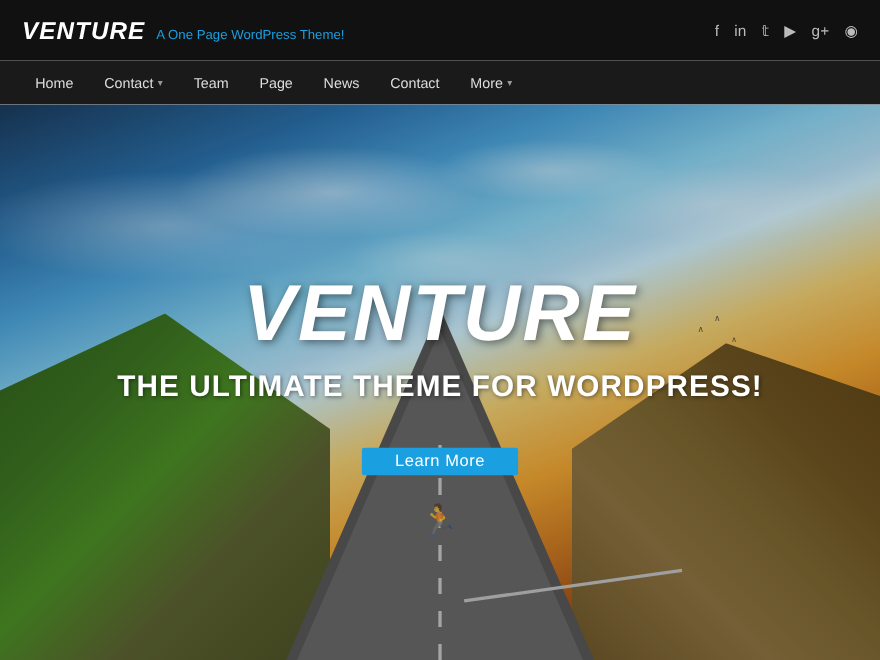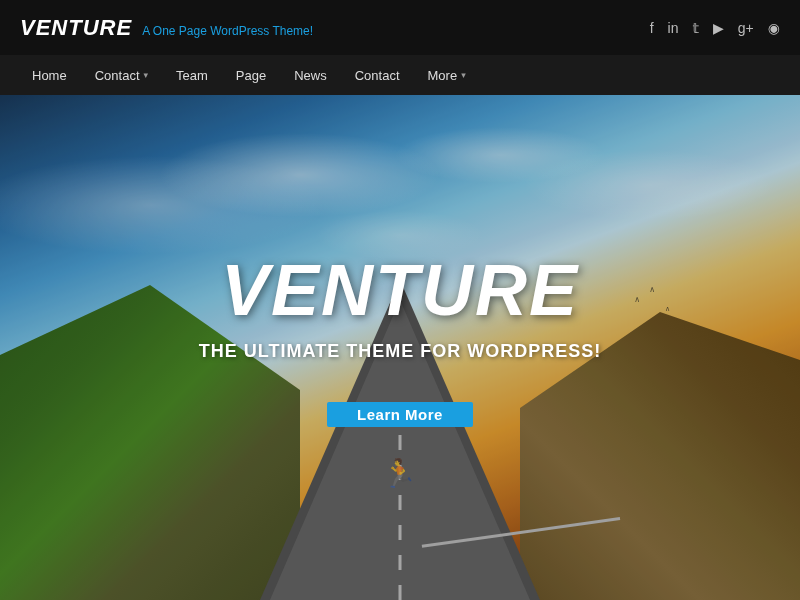--- a/index.html
+++ b/index.html
@@ -214,34 +214,34 @@
       color: #fff;
       font-size: 72px;
       font-weight: 900;
       text-transform: uppercase;
       font-style: italic;
       text-shadow: 2px 2px 8px rgba(0,0,0,0.5);
       letter-spacing: 2px;
     }
     #hero-subtitle {
       color: #fff;
-      font-size: 18px;
+      font-size: 27px;
       font-weight: 700;
       text-transform: uppercase;
       text-shadow: 1px 1px 4px rgba(0,0,0,0.5);
       letter-spacing: 1px;
     }
     #learn-more-btn {
       margin-top: 30px;
       background: #1a9fe0;
       color: #fff;
       border: none;
       padding: 4px 30px;
       font-size: 15px;
-      font-weight: 700;
+      font-weight: 400;
       cursor: pointer;
       border-radius: 2px;
       letter-spacing: 0.5px;
     }
   </style>
 </head>
 <body>
 
 <div id="top-bar">
   <div id="logo-area">

